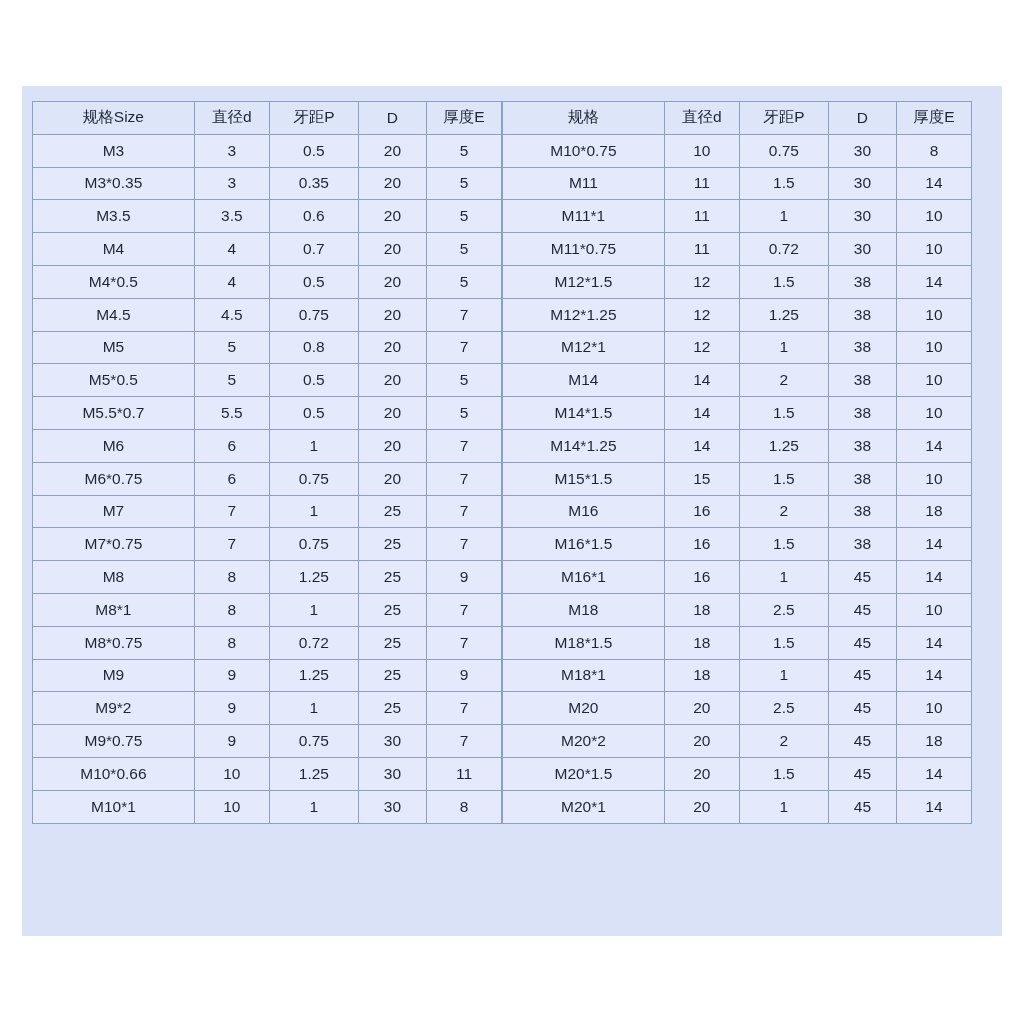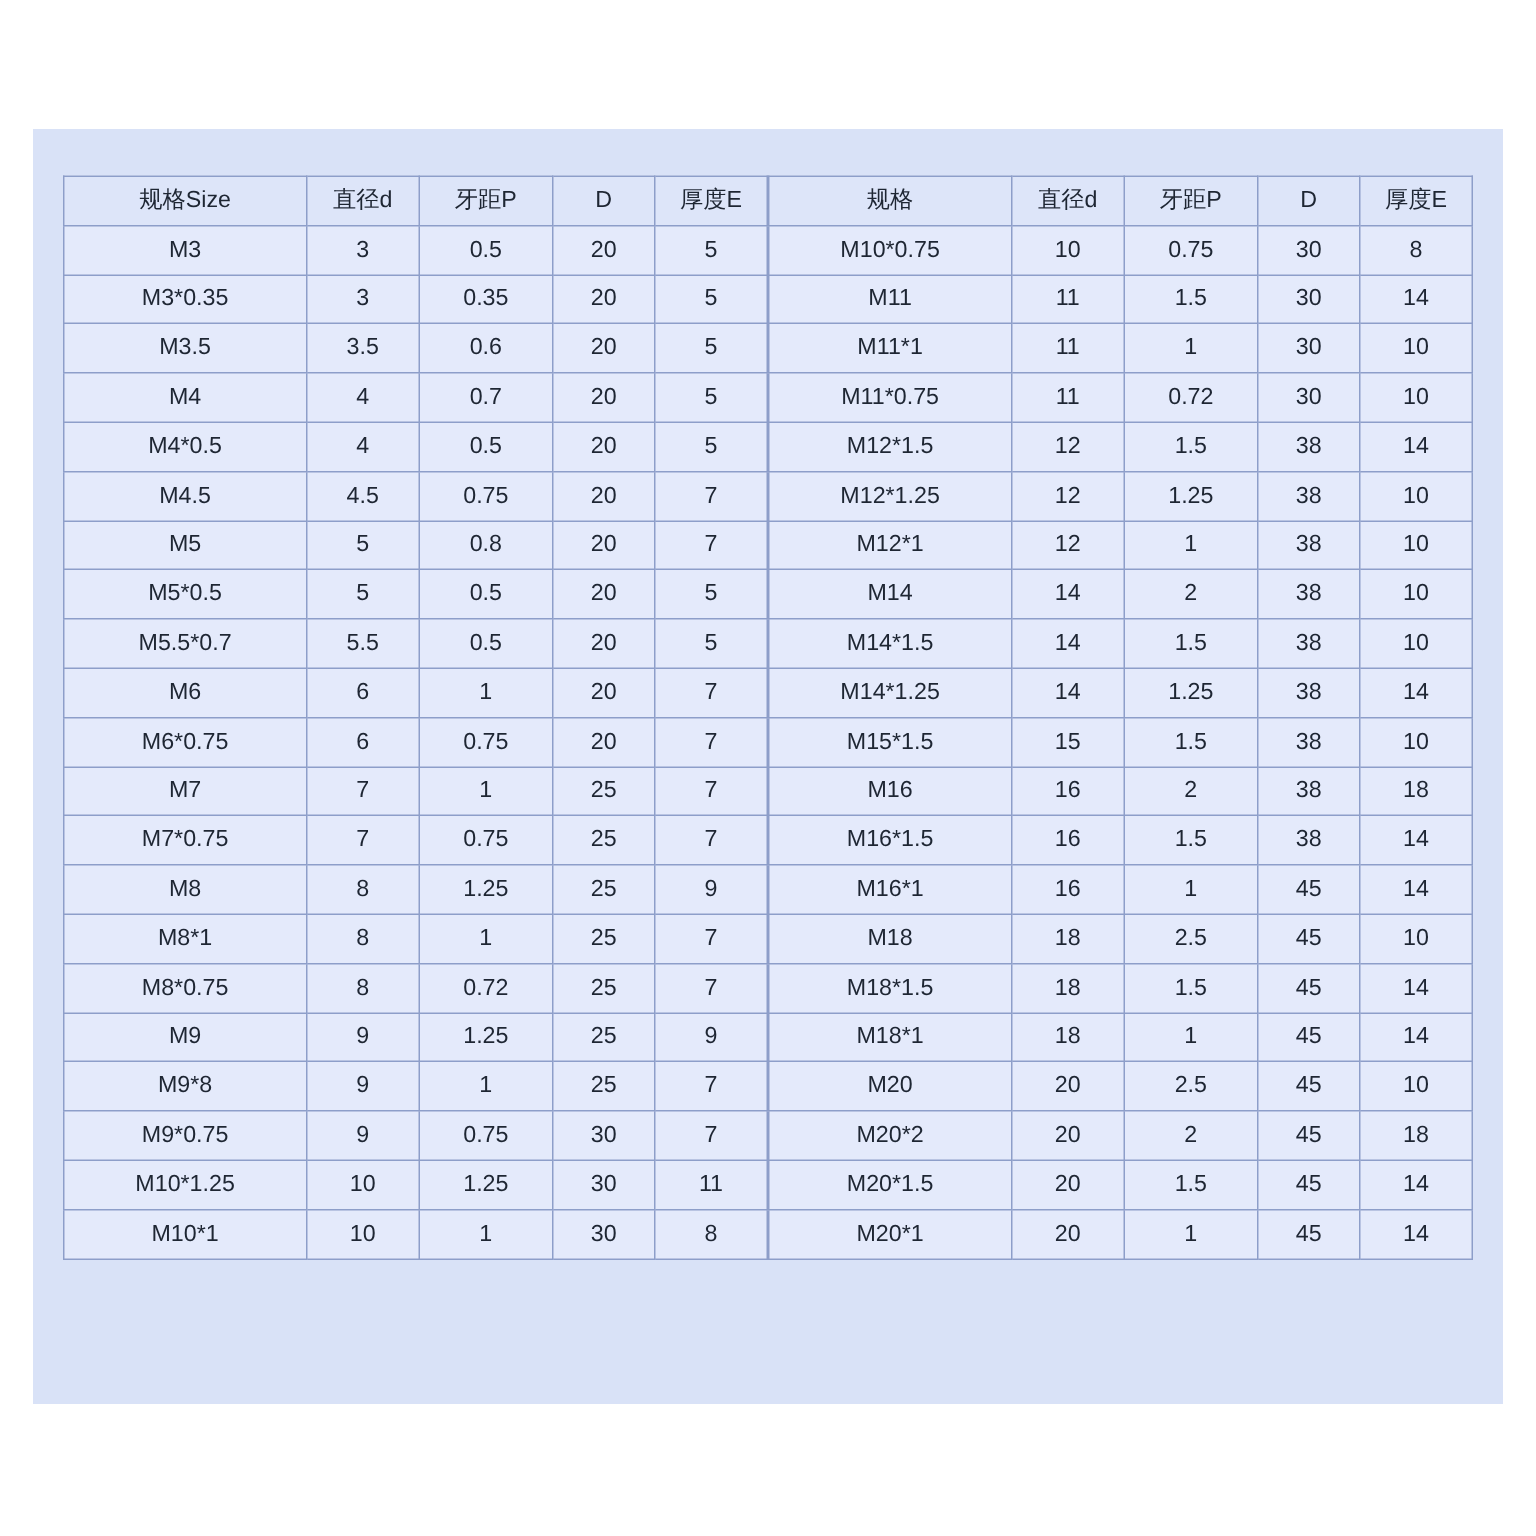--- a/index.html
+++ b/index.html
@@ -25,25 +25,25 @@
     position: absolute;
     left: 22px;
     top: 86px;
     width: 980px;
     height: 850px;
     background: #d9e2f7;
   }
   #tables {
     position: absolute;
     left: 0;
-    top: 17px;
+    top: 1px;
     width: 980px;
     height: 850px;
     display: flex;
-    justify-content: center;
+    justify-content: flex-start;
     padding: 14px 10px 0 10px;
     box-sizing: border-box;
   }
   .table-wrap {
     width: 470px;
   }
   table.spec {
     border-collapse: collapse;
     width: 100%;
     table-layout: fixed;
@@ -210,35 +210,35 @@
                 <td>7</td>
               </tr>
               <tr>
                 <td>M9</td>
                 <td>9</td>
                 <td>1.25</td>
                 <td>25</td>
                 <td>9</td>
               </tr>
               <tr>
-                <td>M9*8</td>
+                <td>M9*2</td>
                 <td>9</td>
                 <td>1</td>
                 <td>25</td>
                 <td>7</td>
               </tr>
               <tr>
                 <td>M9*0.75</td>
                 <td>9</td>
                 <td>0.75</td>
                 <td>30</td>
                 <td>7</td>
               </tr>
               <tr>
-                <td>M10*1.25</td>
+                <td>M10*0.66</td>
                 <td>10</td>
                 <td>1.25</td>
                 <td>30</td>
                 <td>11</td>
               </tr>
               <tr>
                 <td>M10*1</td>
                 <td>10</td>
                 <td>1</td>
                 <td>30</td>

